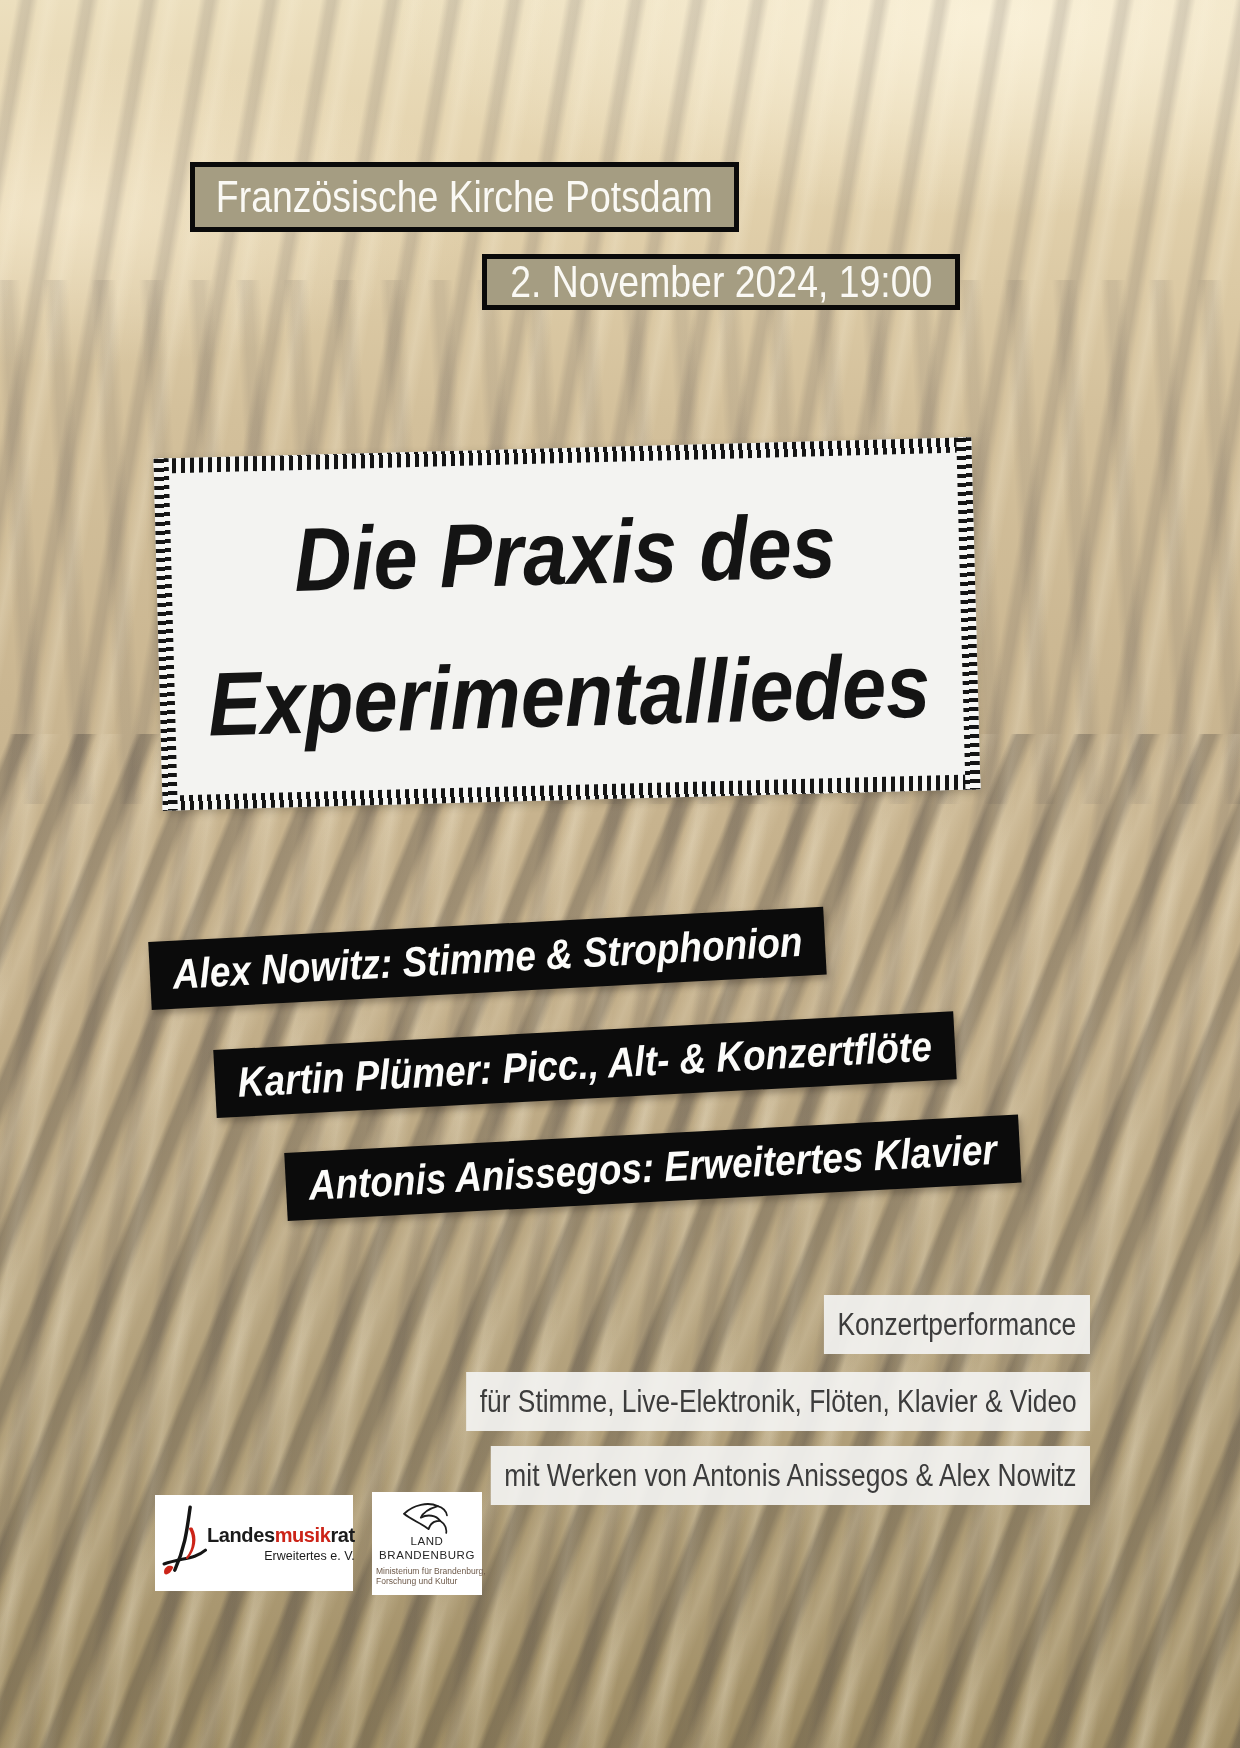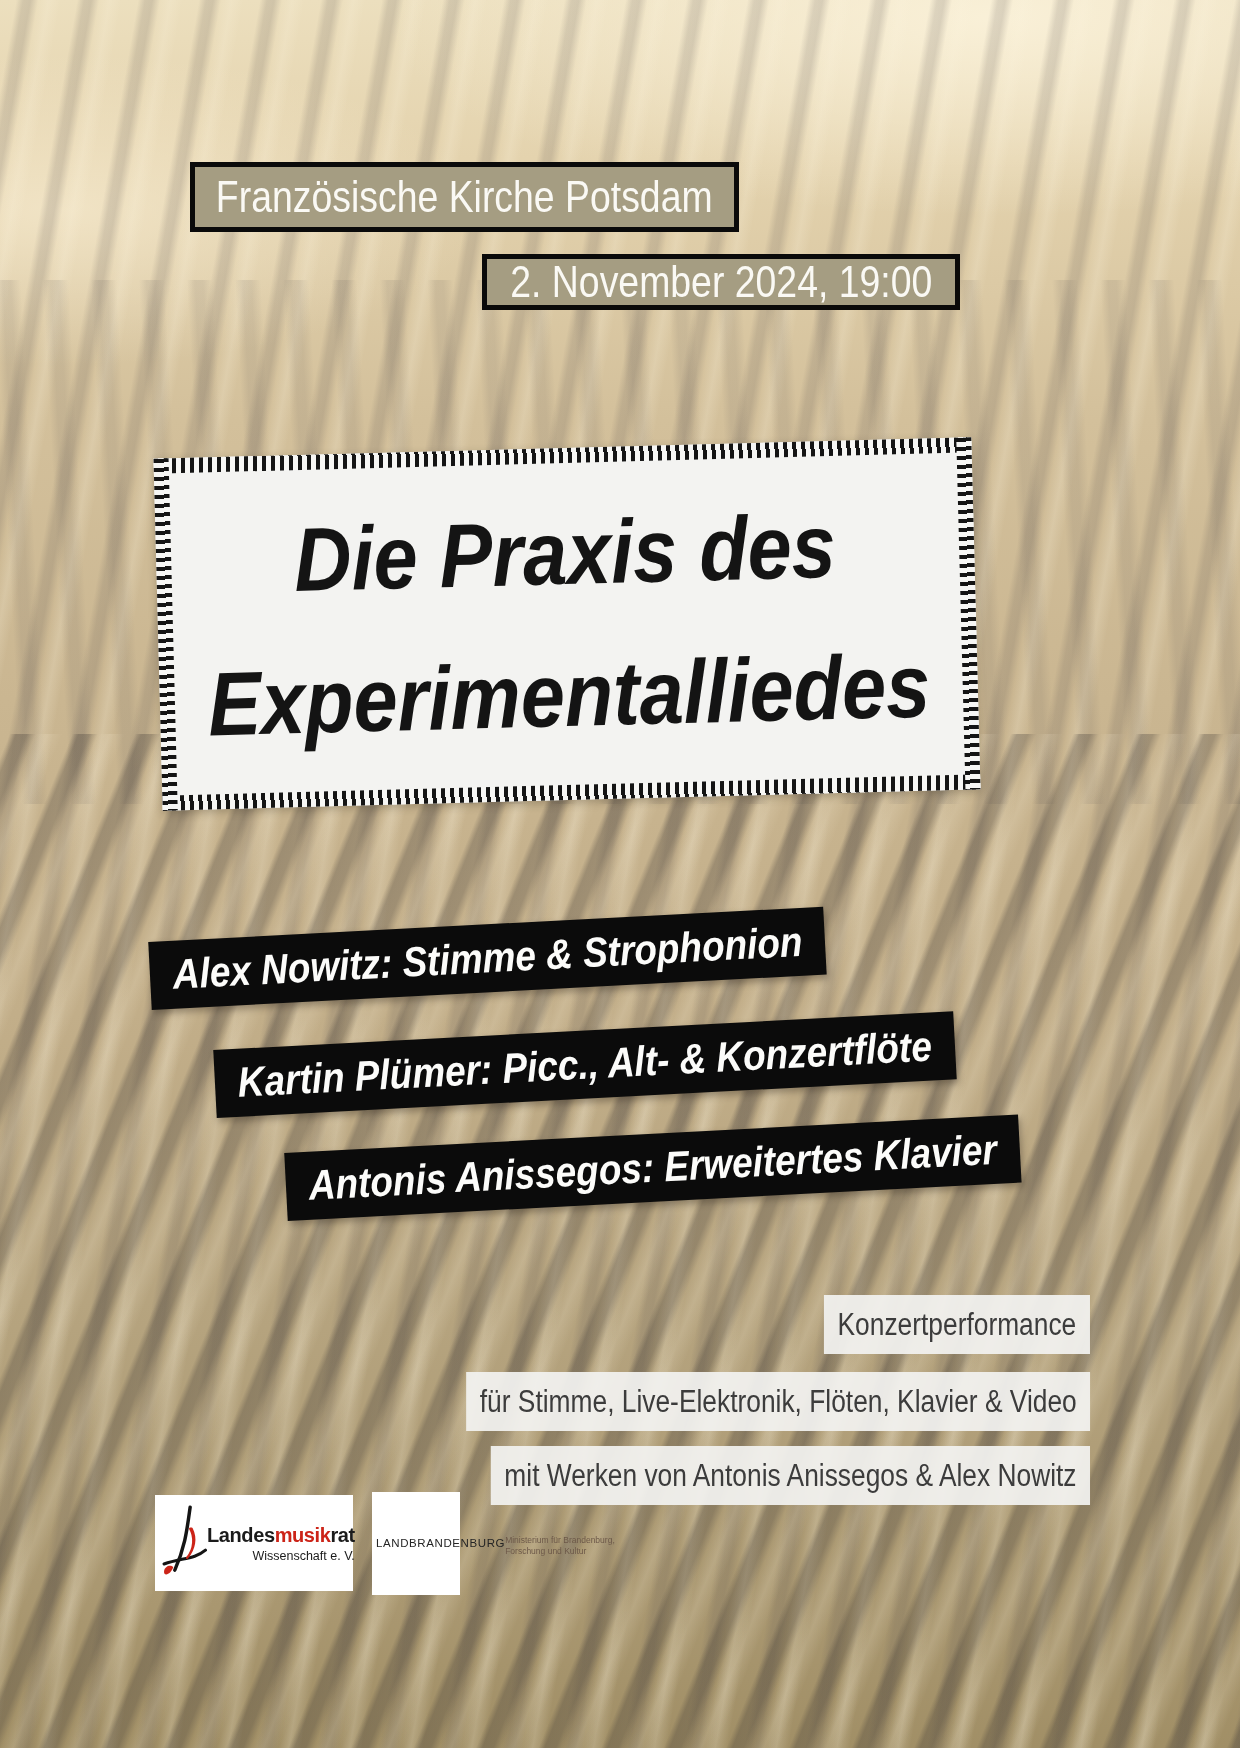--- a/index.html
+++ b/index.html
@@ -115,23 +115,23 @@
     background:#ffffff;
     display:flex;align-items:center;
     box-sizing:border-box;padding:6px 8px 10px 6px;
   }
   .lmr-icon{flex:0 0 auto;}
   .lmr-text{flex:1 1 auto;display:flex;flex-direction:column;align-items:flex-end;margin-top:6px;}
   .lmr-word{font-size:20px;font-weight:bold;letter-spacing:-0.4px;line-height:1.05;color:#1b1b1b;white-space:nowrap;}
   .lmr-word .red{color:#cc2418;}
   .lmr-sub{font-size:12.5px;color:#1b1b1b;margin-top:3px;}
   .logo-right{
-    position:absolute;left:372px;top:1492px;width:88px;height:103px;
+    position:absolute;left:372px;top:1492px;width:110px;height:103px;
     background:#ffffff;
-    display:flex;flex-direction:row;align-items:center;
+    display:flex;flex-direction:column;align-items:center;
     box-sizing:border-box;padding:8px 4px;
   }
   .lb-line{font-size:11.5px;letter-spacing:0.6px;color:#252525;line-height:1.15;white-space:nowrap;}
   .lb-ministry{margin-top:4px;width:100%;}
   .lb-ministry div{font-size:8.5px;color:#6d5949;line-height:1.25;white-space:nowrap;}
 </style>
 </head>
 <body>
 
 <div class="poster">
@@ -183,21 +183,21 @@
     <svg class="lmr-icon" width="46" height="78" viewBox="0 0 60 100">
       <path d="M38 6 C34 34 32 56 18 88" fill="none" stroke="#141414" stroke-width="4.5" stroke-linecap="round"></path>
       <path d="M4 80 C26 72 44 74 58 62" fill="none" stroke="#141414" stroke-width="4" stroke-linecap="round"></path>
       <path d="M40 34 C46 46 44 60 34 72 C44 60 44 44 38 34 Z" fill="#cc2418" stroke="#cc2418" stroke-width="3" stroke-linejoin="round"></path>
       <path d="M16 84 C13 94 3 97 4 89 C5 83 12 80 16 84 Z" fill="#cc2418"></path>
     </svg>
     <div class="lmr-text">
       <div class="lmr-word">
         <span>Landes</span><span class="red">musik</span><span>rat</span>
       </div>
-      <div class="lmr-sub">Wissenschaft e. V.</div>
+      <div class="lmr-sub">Erweitertes e. V.</div>
     </div>
   </div>
 
   <div class="logo-right">
     <svg width="72" height="46" viewBox="0 0 72 46">
       <path d="M6 18 C18 6 38 2 50 8 C40 11 31 16 28 23 C37 18 48 20 53 27 C46 27 40 31 38 38 C30 31 16 26 6 18 Z" fill="none" stroke="#1c1c1c" stroke-width="2.4" stroke-linejoin="round"></path>
       <path d="M50 8 C57 10 61 15 62 20" fill="none" stroke="#1c1c1c" stroke-width="2.2" stroke-linecap="round"></path>
       <path d="M53 27 C59 31 62 37 61 43" fill="none" stroke="#1c1c1c" stroke-width="2.2" stroke-linecap="round"></path>
     </svg>
     <div class="lb-line">LAND</div>

